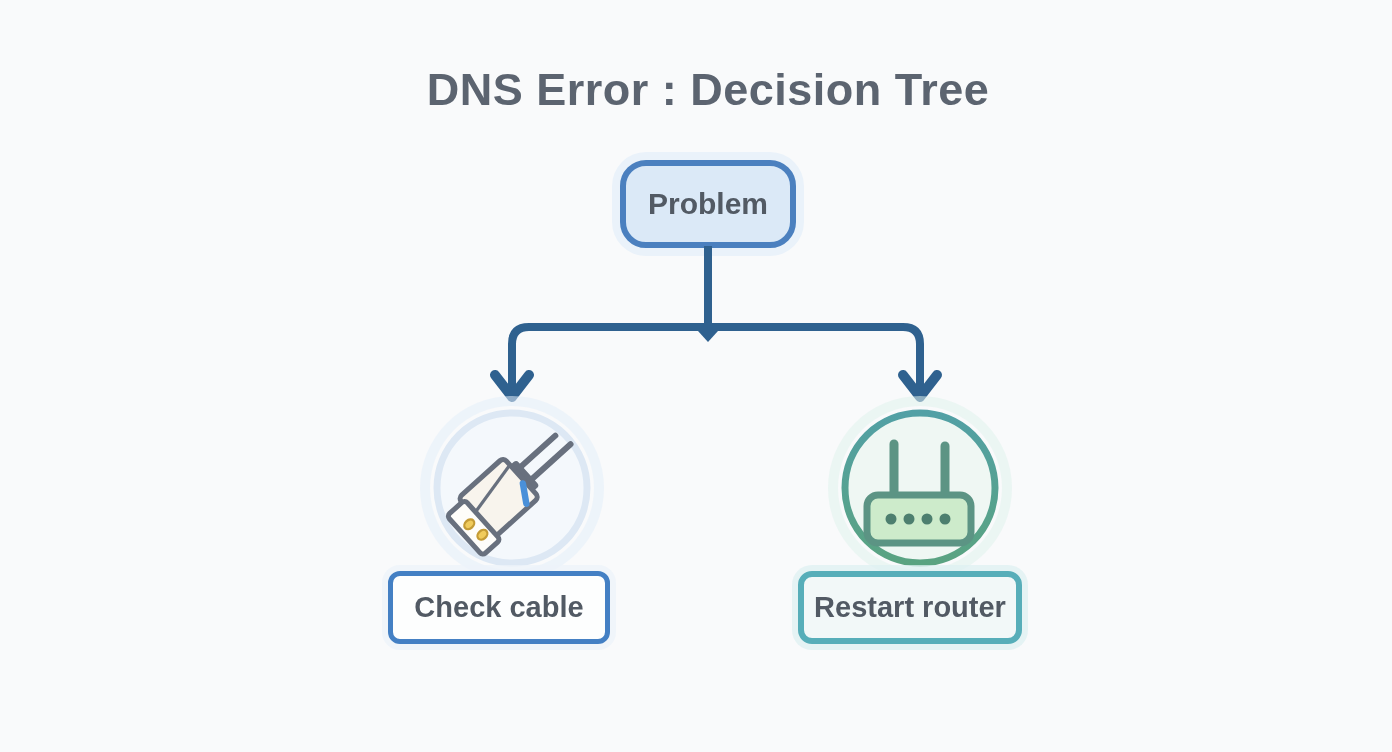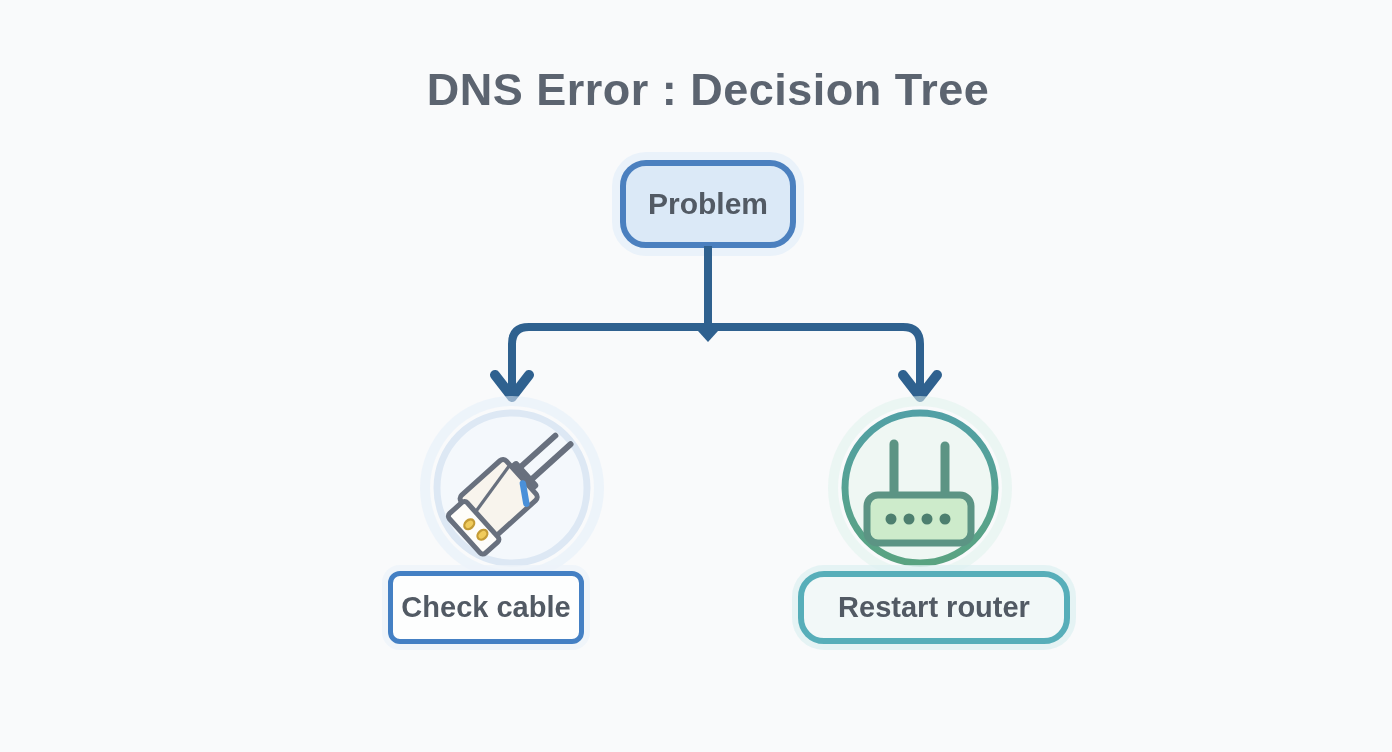--- a/index.html
+++ b/index.html
@@ -37,31 +37,31 @@
     border:6px solid var(--problem-border,#4b80bf);
     border-radius:26px;
     box-shadow:0 0 0 8px #eaf2fa;
     font-size:30px;
   }
   .node.action{
     top:571px;height:73px;
     font-size:29px;
   }
   .node.check{
-    left:388px;width:196px;
+    left:388px;width:222px;
     background:#fdfefe;
     border:5px solid var(--check-border,#4480c4);
     border-radius:12px;
     box-shadow:0 0 0 6px rgba(236,243,250,.75);
   }
   .node.restart{
-    left:798px;width:272px;
+    left:798px;width:224px;
     background:#f2f8f8;
     border:6px solid var(--restart-border,#57aeb9);
-    border-radius:26px;
+    border-radius:14px;
     box-shadow:0 0 0 6px rgba(222,240,242,.75);
   }
   .connectors{
     position:absolute;inset:0;
     pointer-events:none;
   }
   .icon-circle{
     position:absolute;
     width:164px;height:164px;
     border-radius:50%;

